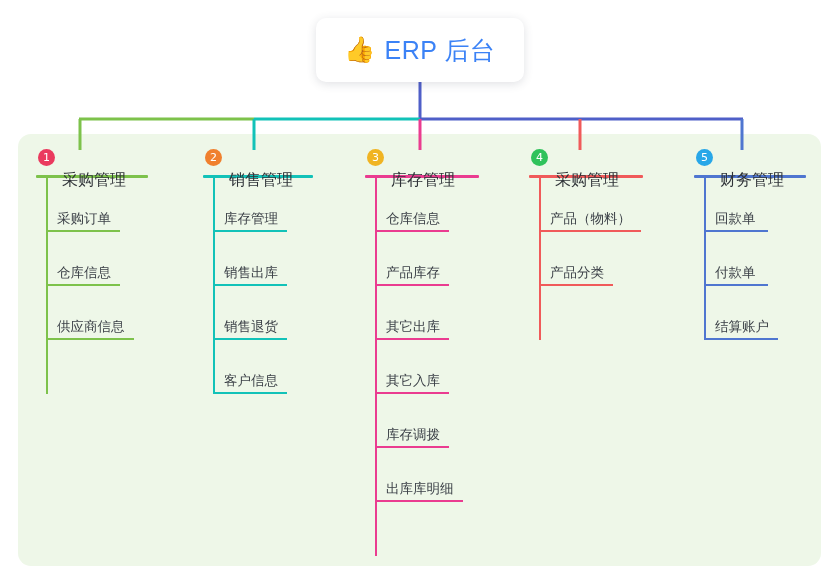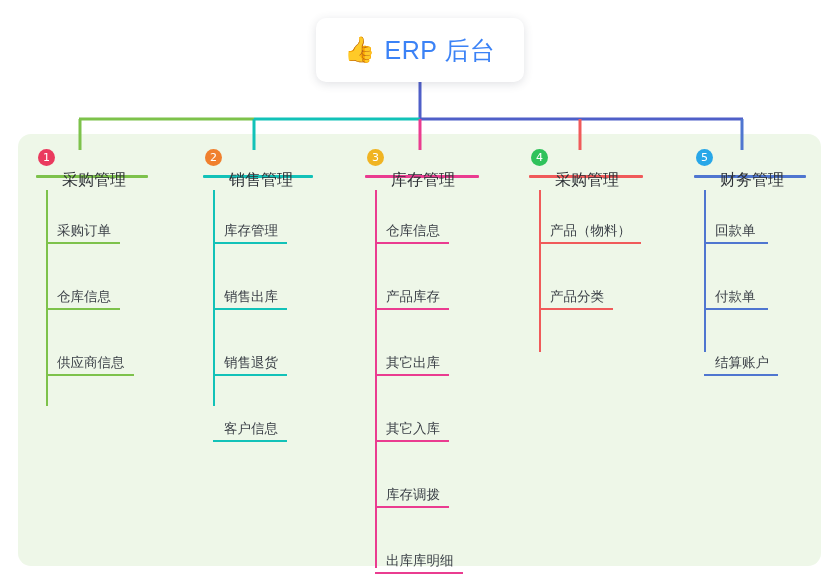--- a/index.html
+++ b/index.html
@@ -78,21 +78,20 @@
   .leaf-area{position:relative;}
   .spine{
     position:absolute;left:0;top:0;width:2px;
   }
   .leaf{
     position:relative;
     height:54px;
     display:flex;align-items:flex-end;
     padding-left:21px;
     box-sizing:border-box;
-    margin-top:12px;
   }
   .leaf-text{
     font-size:13.5px;color:#3a3f46;white-space:nowrap;
     padding-bottom:4px;
   }
   .leaf-rule{
     position:absolute;
     left:10px;bottom:0;
     height:1.6px;
   }

